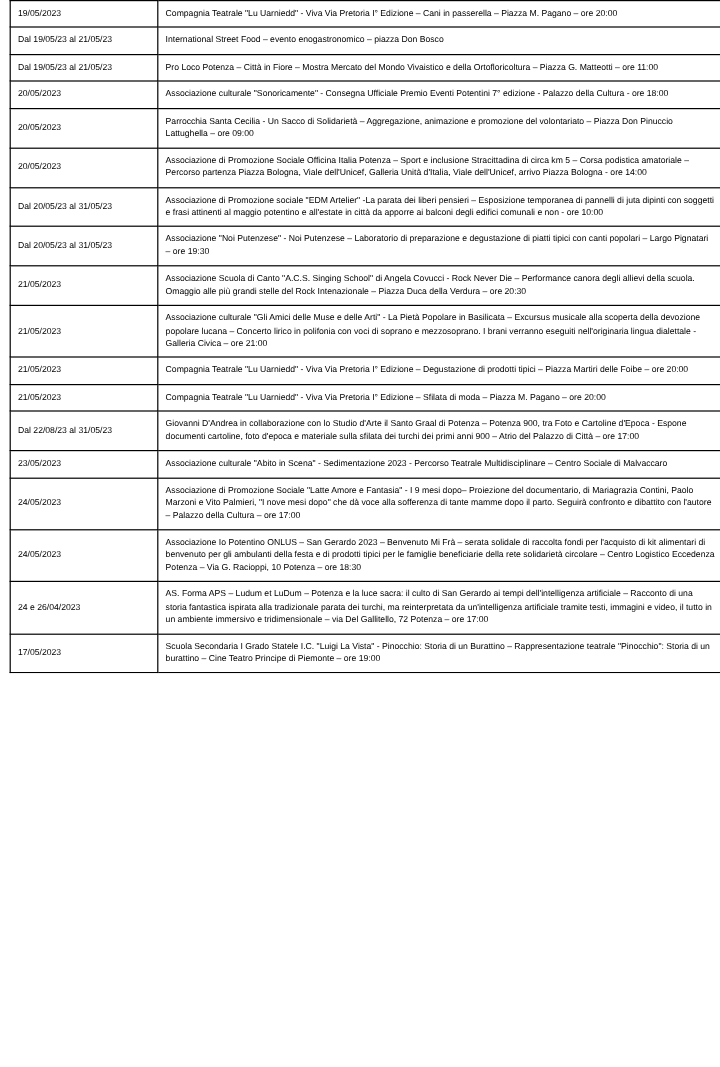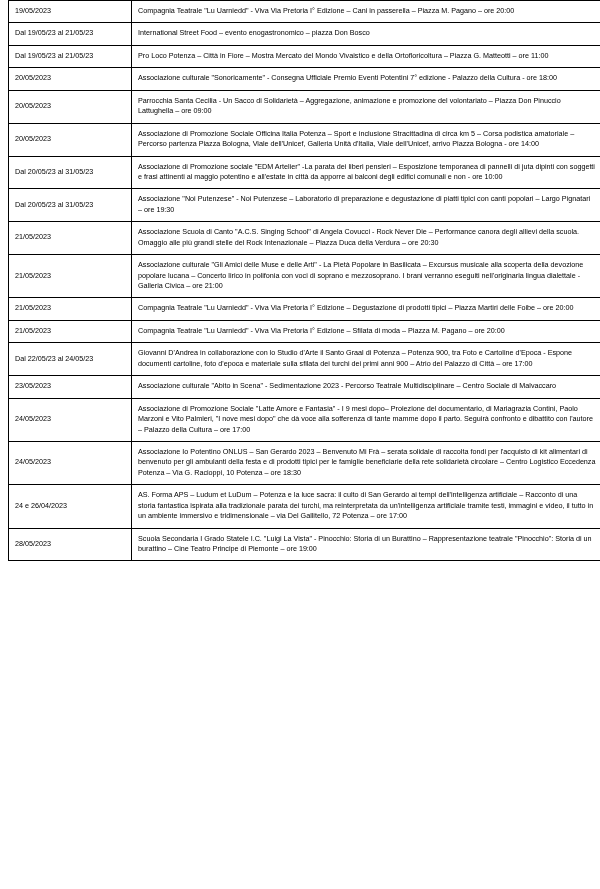--- a/index.html
+++ b/index.html
@@ -88,38 +88,38 @@
       </tr>
       <tr>
         <td class="date-cell">21/05/2023</td>
         <td class="desc-cell">Compagnia Teatrale "Lu Uarniedd" - Viva Via Pretoria I° Edizione – Degustazione di prodotti tipici – Piazza Martiri delle Foibe – ore 20:00</td>
       </tr>
       <tr>
         <td class="date-cell">21/05/2023</td>
         <td class="desc-cell">Compagnia Teatrale "Lu Uarniedd" - Viva Via Pretoria I° Edizione – Sfilata di moda – Piazza M. Pagano – ore 20:00</td>
       </tr>
       <tr>
-        <td class="date-cell">Dal 22/05/23 al 24/05/23</td>
+        <td class="date-cell">Dal 22/08/23 al 31/05/23</td>
         <td class="desc-cell">Giovanni D'Andrea in collaborazione con lo Studio d'Arte il Santo Graal di Potenza – Potenza 900, tra Foto e Cartoline d'Epoca - Espone documenti cartoline, foto d'epoca e materiale sulla sfilata dei turchi dei primi anni 900 – Atrio del Palazzo di Città – ore 17:00</td>
       </tr>
       <tr>
         <td class="date-cell">23/05/2023</td>
         <td class="desc-cell">Associazione culturale "Abito in Scena" - Sedimentazione 2023 - Percorso Teatrale Multidisciplinare – Centro Sociale di Malvaccaro</td>
       </tr>
       <tr>
         <td class="date-cell">24/05/2023</td>
         <td class="desc-cell">Associazione di Promozione Sociale "Latte Amore e Fantasia" - I 9 mesi dopo– Proiezione del documentario, di Mariagrazia Contini, Paolo Marzoni e Vito Palmieri, "I nove mesi dopo" che dà voce alla sofferenza di tante mamme dopo il parto. Seguirà confronto e dibattito con l'autore – Palazzo della Cultura – ore 17:00</td>
       </tr>
       <tr>
         <td class="date-cell">24/05/2023</td>
         <td class="desc-cell">Associazione Io Potentino ONLUS – San Gerardo 2023 – Benvenuto Mi Frà – serata solidale di raccolta fondi per l'acquisto di kit alimentari di benvenuto per gli ambulanti della festa e di prodotti tipici per le famiglie beneficiarie della rete solidarietà circolare – Centro Logistico Eccedenza Potenza – Via G. Racioppi, 10 Potenza – ore 18:30</td>
       </tr>
       <tr>
         <td class="date-cell">24 e 26/04/2023</td>
         <td class="desc-cell">AS. Forma APS – Ludum et LuDum – Potenza e la luce sacra: il culto di San Gerardo ai tempi dell'intelligenza artificiale – Racconto di una storia fantastica ispirata alla tradizionale parata dei turchi, ma reinterpretata da un'intelligenza artificiale tramite testi, immagini e video, il tutto in un ambiente immersivo e tridimensionale – via Del Gallitello, 72 Potenza – ore 17:00</td>
       </tr>
       <tr>
-        <td class="date-cell">28/05/2023</td>
+        <td class="date-cell">17/05/2023</td>
         <td class="desc-cell">Scuola Secondaria I Grado Statele I.C. "Luigi La Vista" - Pinocchio: Storia di un Burattino – Rappresentazione teatrale "Pinocchio": Storia di un burattino – Cine Teatro Principe di Piemonte – ore 19:00</td>
       </tr>
     </tbody>
   </table>
 </div>
 
 </body></html>

